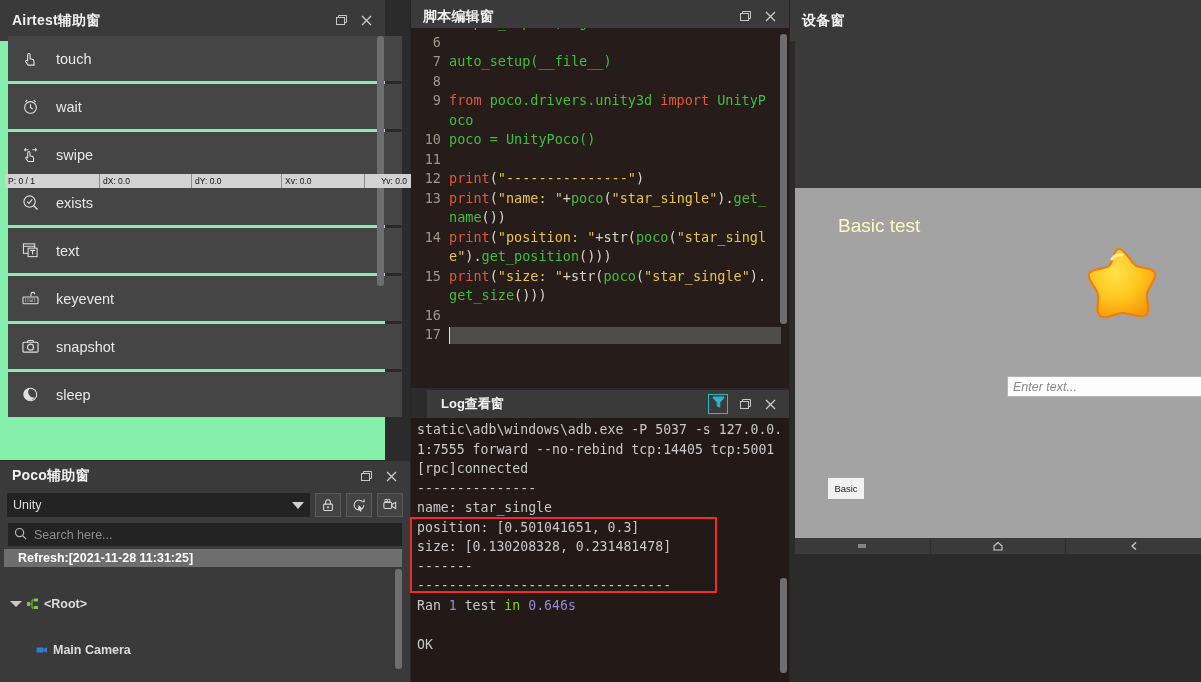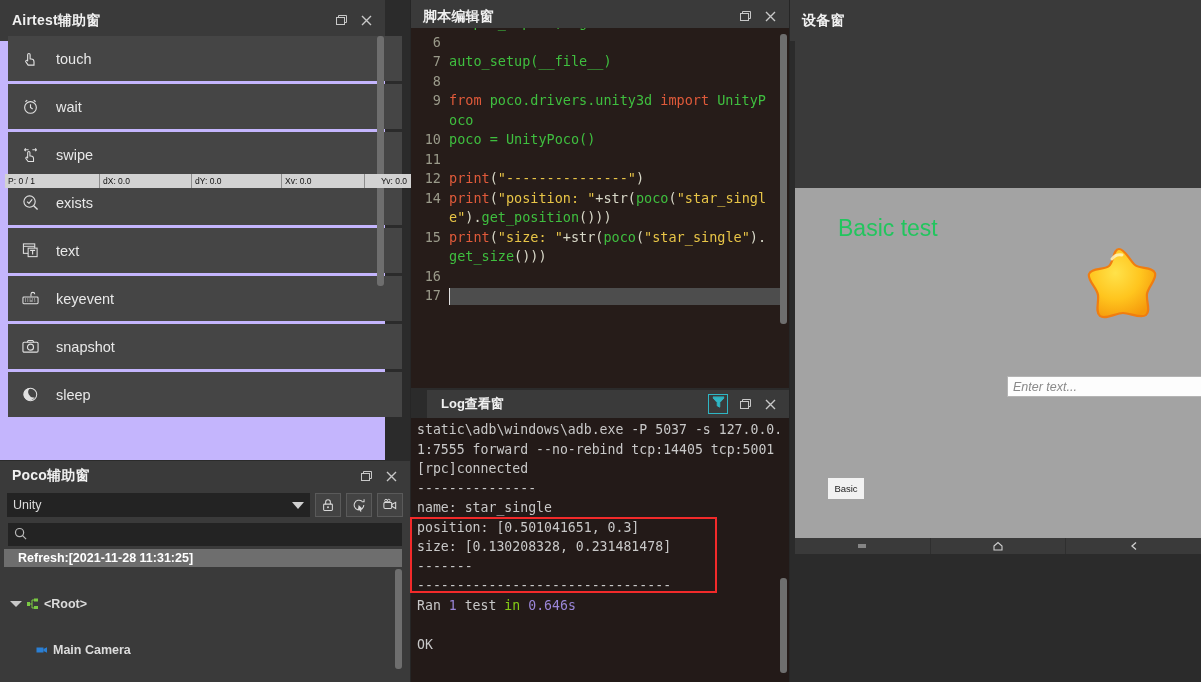--- a/index.html
+++ b/index.html
@@ -19,21 +19,21 @@
   }
   .panel-title .ttl { letter-spacing: .2px; }
   .win-btns { margin-left: auto; display: flex; align-items: center; gap: 14px; padding-right: 13px; }
   .win-btn { color: #c8c8c8; font-size: 13px; line-height: 1; cursor: pointer; }
   .win-btn svg { display: block; }
 
   
   .left-col { position: absolute; left: 0; top: 0; width: 410px; height: 682px; background: #2b2b2b; }
 
   
-  .airtest { position: absolute; left: 0; top: 0; width: 385px; height: 460px; background: #c4b5fd; }
+  .airtest { position: absolute; left: 0; top: 0; width: 385px; height: 460px; background: #86efac; }
   .airtest-toolbar { display: flex; align-items: center; gap: 6px; padding: 0 8px; height: 30px; }
   .combo {
     flex: 1; height: 26px; background: #2b2b2b; border: 1px solid #2b2b2b;
     color: #9a9a9a; font-size: 12.5px; display: flex; align-items: center;
     padding: 0 6px; position: relative; cursor: pointer;
   }
   .combo .caret {
     margin-left: auto; width: 0; height: 0;
     border-left: 6px solid transparent; border-right: 6px solid transparent;
     border-top: 7px solid #d0d0d0;
@@ -158,21 +158,21 @@
     position: absolute; left: 5px; top: 174px; width: 406px; height: 14px;
     background: #d2d2d2; display: flex; align-items: center;
     font-size: 8.5px; color: #111; font-family: "Liberation Sans", sans-serif;
   }
   .dev-stat span { border-right: 1px solid #8c8c8c; height: 14px; display: flex; align-items: center; padding-left: 3px; }
   .dev-stat span:last-child { border-right: 0; justify-content: flex-end; padding-right: 4px; }
   .screen {
     position: absolute; left: 795px; top: 188px; width: 406px; height: 350px;
     background: #a3a3a3; overflow: hidden;
   }
-  .screen-title { position: absolute; left: 43px; top: 33px; color: #22c55e; font-size: 23px; }
+  .screen-title { position: absolute; left: 43px; top: 33px; color: #fef9c3; font-size: 19px; }
   .star { position: absolute; left: 1078px; top: 245px; width: 82px; height: 80px; }
   .txtfield {
     position: absolute; left: 1007px; top: 376px; width: 200px; height: 21px;
     background: #fdfdfd; border: 1px solid #b4b4b4;
     display: flex; align-items: center; padding-left: 5px;
     font-style: italic; color: #8a8a8a; font-size: 12.5px; cursor: text;
   }
   .backbtn {
     position: absolute; left: 828px; top: 478px; width: 36px; height: 21px;
     background: #f2f2f2; color: #222; font-size: 9.5px;
@@ -375,20 +375,21 @@
         </div>
       </div>
 
       <div class="search-row">
         <span>
           <svg width="13" height="13" viewBox="0 0 14 14">
               <circle cx="6" cy="6" r="4.4" fill="none" stroke="#b8b8b8" stroke-width="1.3"></circle>
               <path d="M9.3 9.3 L13 13" stroke="#b8b8b8" stroke-width="1.3"></path>
             </svg>
         </span>
+        <input type="text" placeholder="Search here..." style="">
       </div>
 
       <div class="tree">
         <div class="tree-refresh">Refresh:[2021-11-28 11:31:25]</div>
 
         <div class="tnode" style="padding-left:6px">
           <i class="tw"></i>
           <span class="tico">
             <svg width="12" height="12" viewBox="0 0 12 12">
                 <rect x="0" y="4" width="3" height="4" fill="#7ac943"></rect>
@@ -518,20 +519,24 @@
               <span class="gut">10</span>
               <span class="ctext"><span class="fn">poco = UnityPoco()</span></span>
             </div>
           <div class="crow">
               <span class="gut">11</span>
               <span class="ctext">&nbsp;</span>
             </div>
           <div class="crow">
               <span class="gut">12</span>
               <span class="ctext"><span class="kw">print</span><span class="pl">(</span><span class="str">"---------------"</span><span class="pl">)</span></span>
+            </div>
+          <div class="crow">
+              <span class="gut">13</span>
+              <span class="ctext"><span class="kw">print</span><span class="pl">(</span><span class="str">"name: "</span><span class="pl">+</span><span class="id">poco</span><span class="pl">(</span><span class="str">"star_single"</span><span class="pl">).</span><span class="id">get_name</span><span class="pl">())</span></span>
             </div>
           <div class="crow">
               <span class="gut">14</span>
               <span class="ctext"><span class="kw">print</span><span class="pl">(</span><span class="str">"position: "</span><span class="pl">+str(</span><span class="id">poco</span><span class="pl">(</span><span class="str">"star_single"</span><span class="pl">).</span><span class="id">get_position</span><span class="pl">()))</span></span>
             </div>
           <div class="crow">
               <span class="gut">15</span>
               <span class="ctext"><span class="kw">print</span><span class="pl">(</span><span class="str">"size: "</span><span class="pl">+str(</span><span class="id">poco</span><span class="pl">(</span><span class="str">"star_single"</span><span class="pl">).</span><span class="id">get_size</span><span class="pl">()))</span></span>
             </div>
           <div class="crow">

